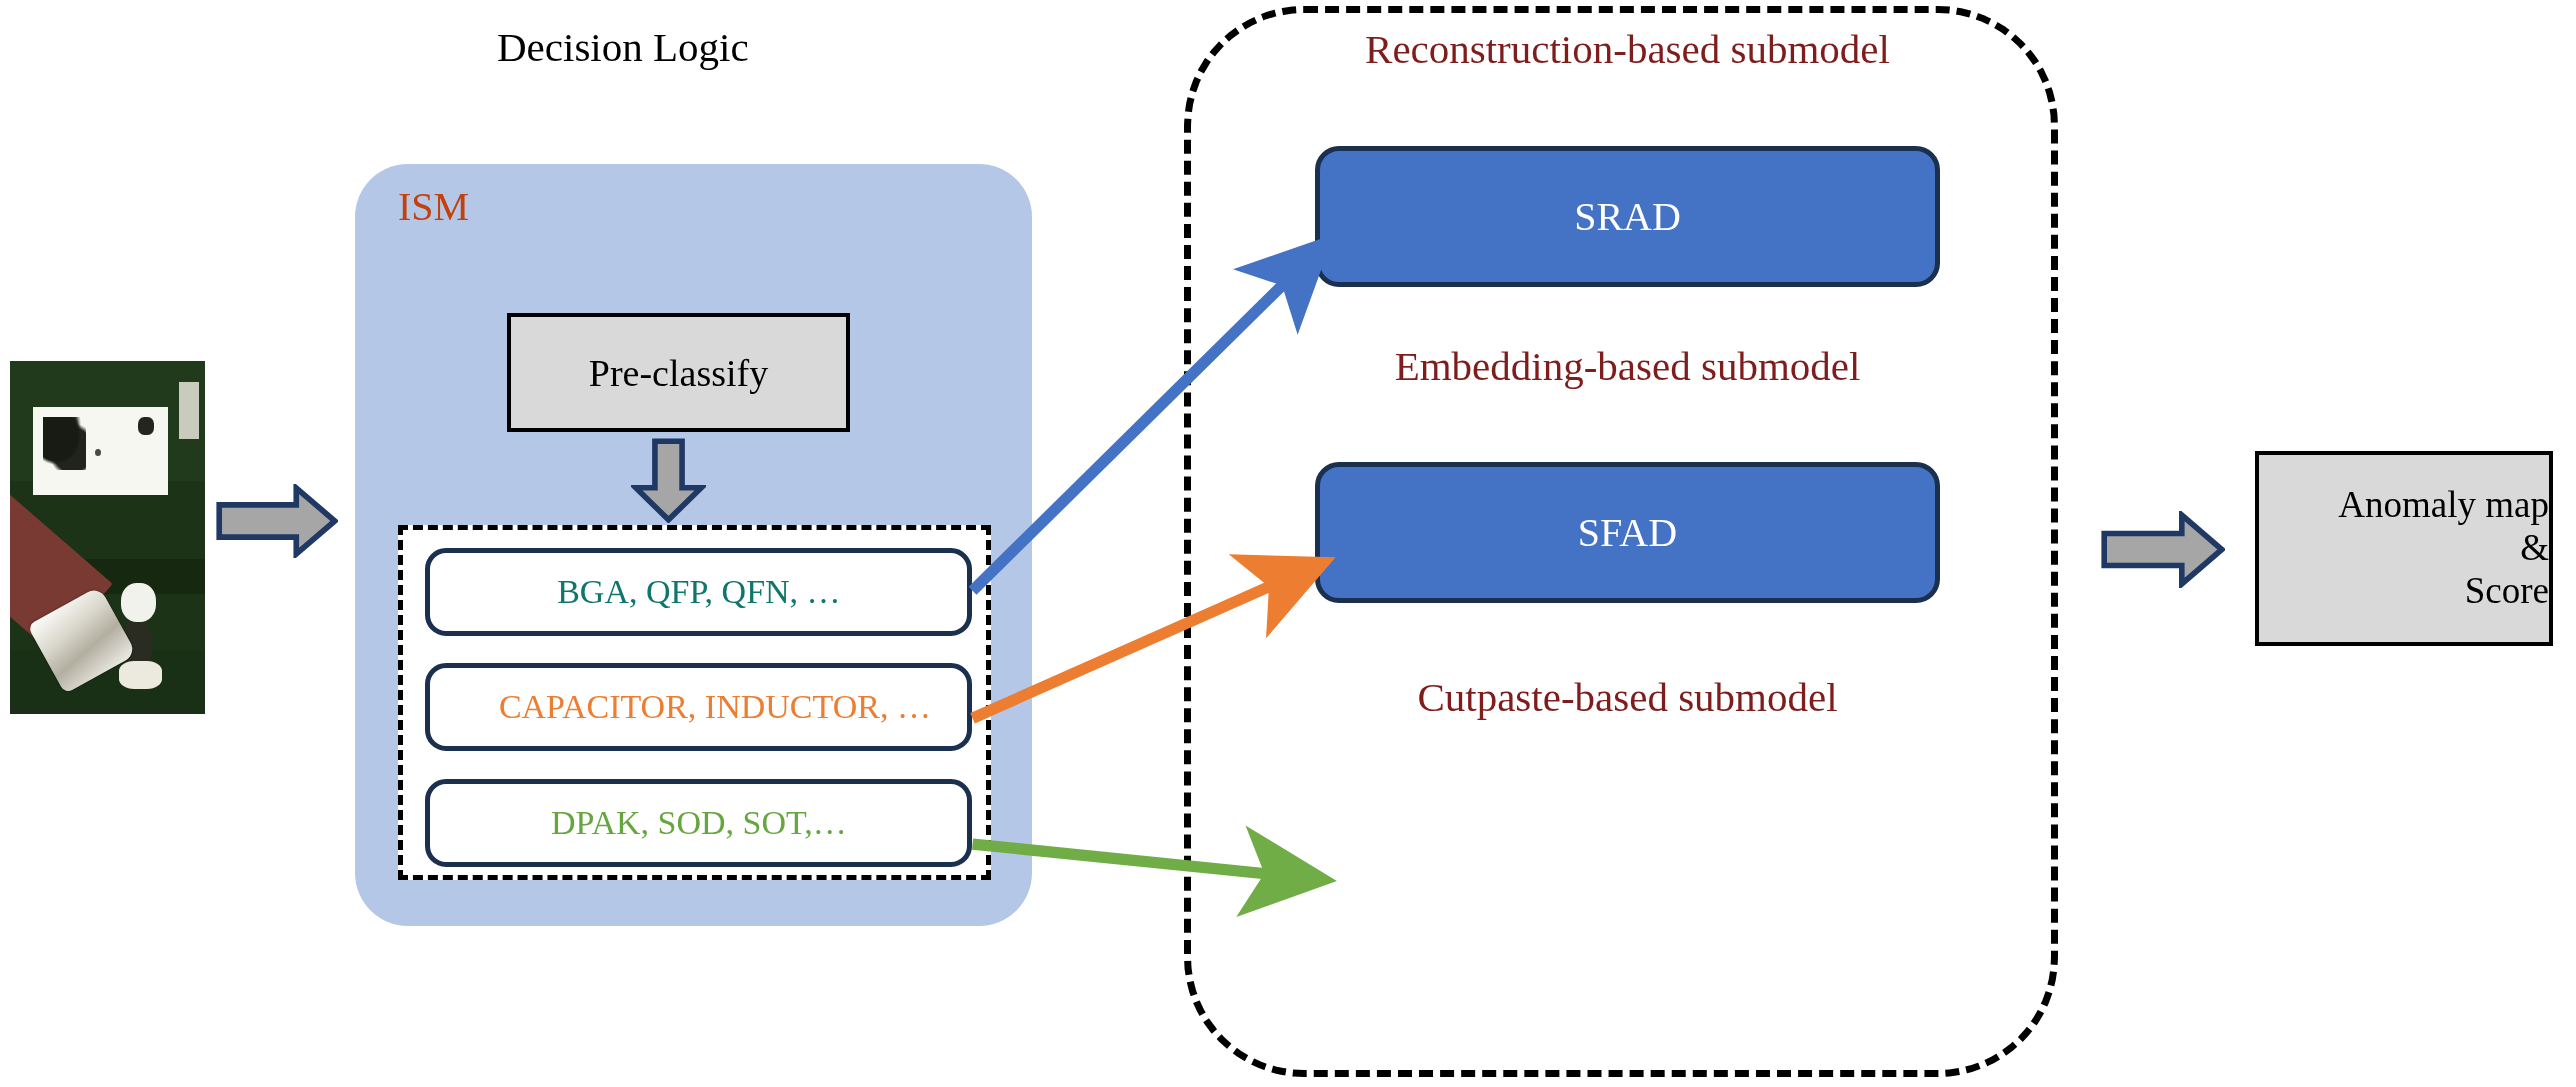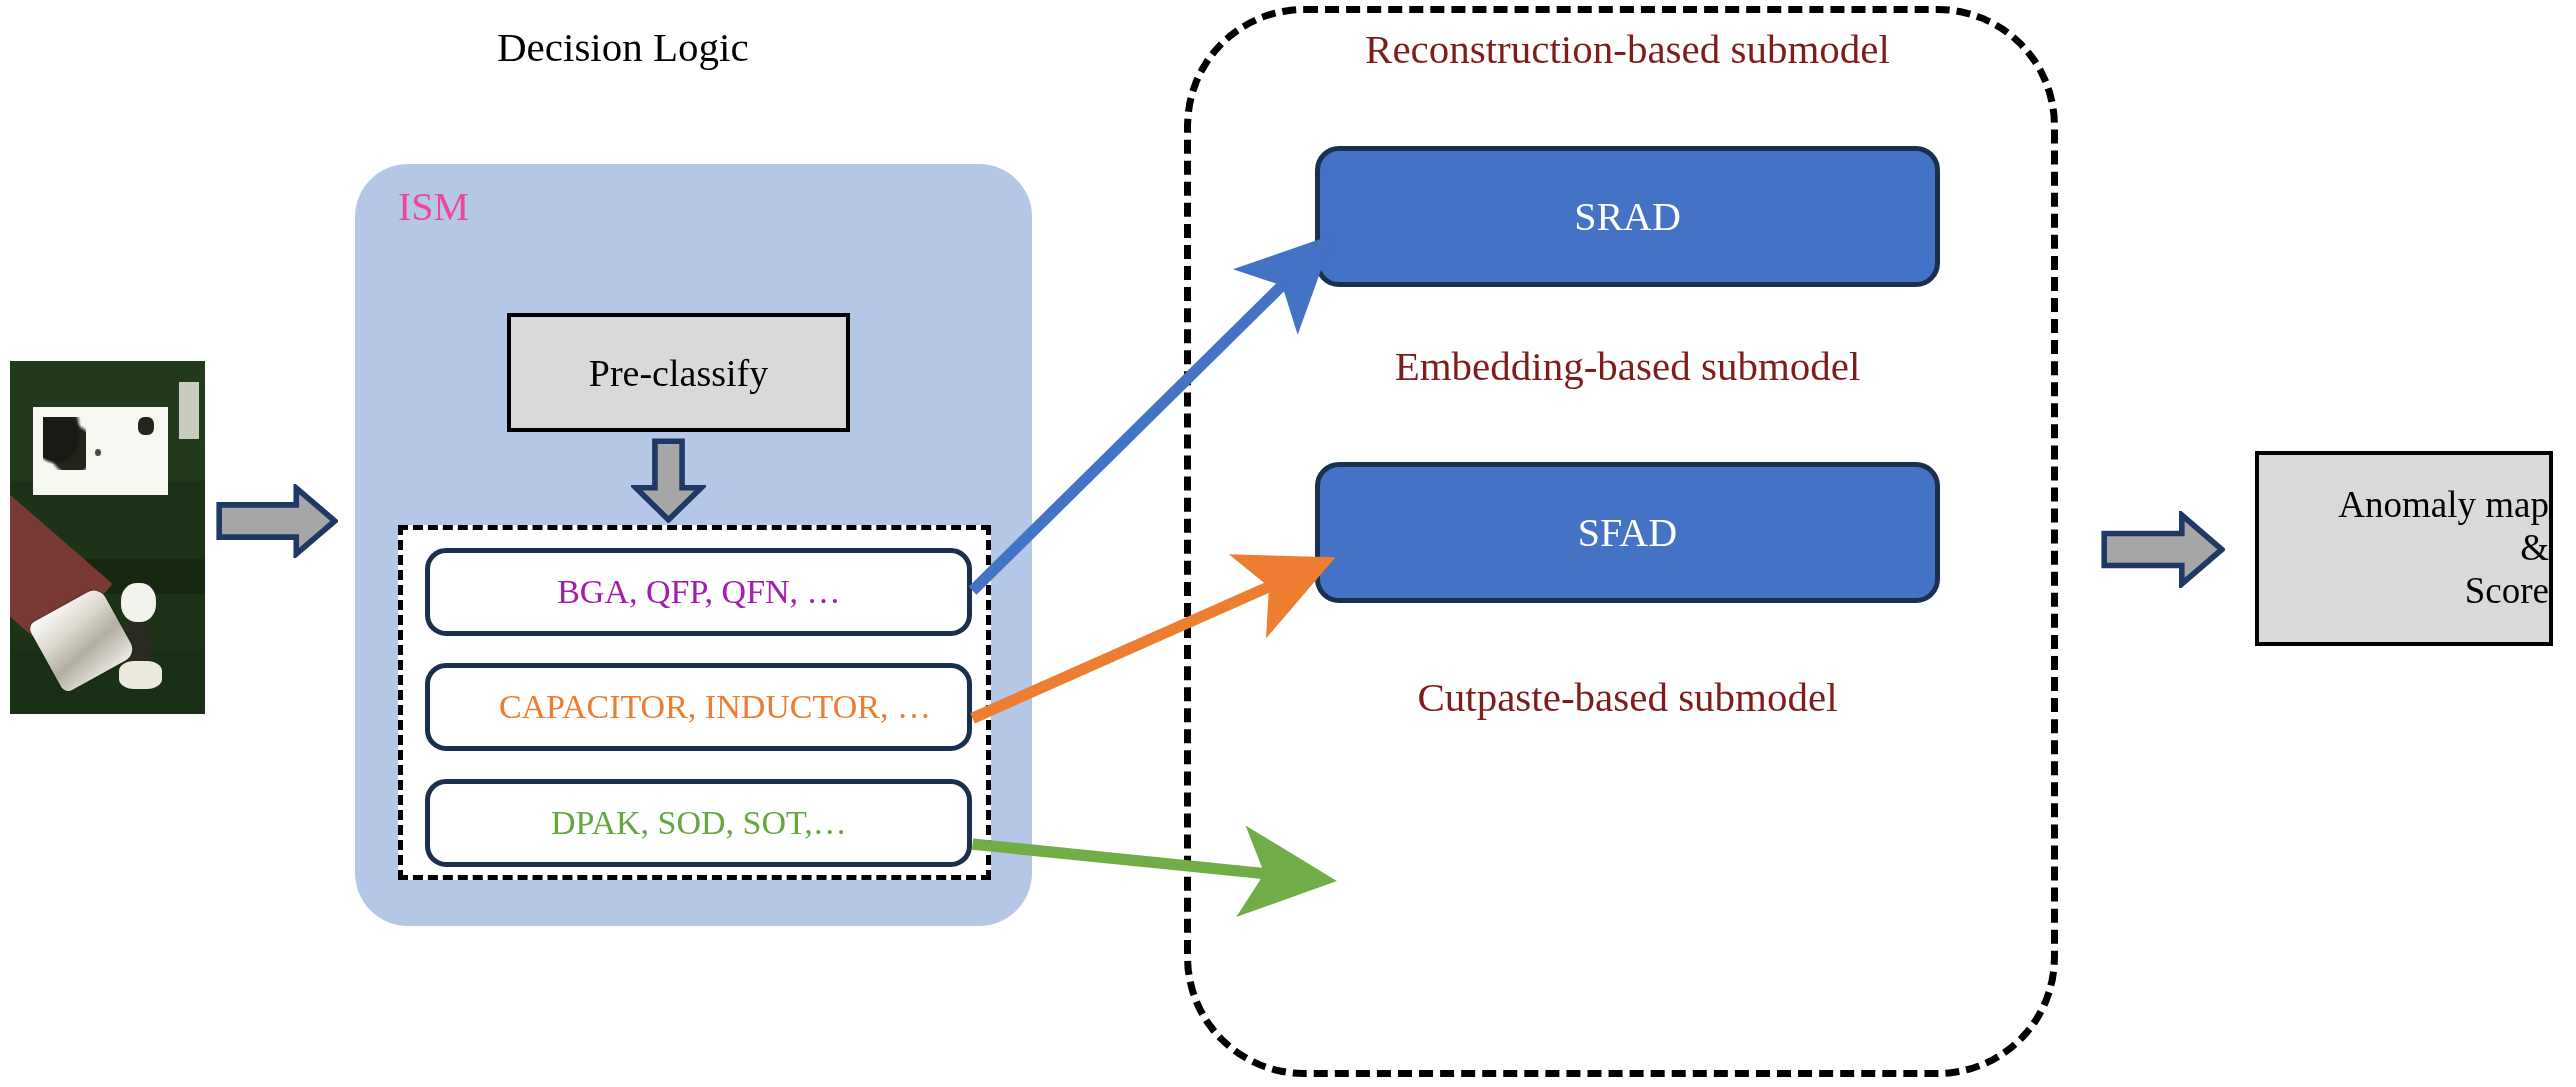--- a/index.html
+++ b/index.html
@@ -111,21 +111,21 @@
     width: 677px;
     height: 762px;
     background: #b4c7e7;
     border-radius: 53px;
   }
   #ism-label {
     position: absolute;
     left: 398px;
     top: 183px;
     font-size: 40px;
-    color: #ec4899;
+    color: #c2410c;
   }
 
   
   #pre-classify {
     position: absolute;
     left: 507px;
     top: 313px;
     width: 343px;
     height: 119px;
     background: #d9d9d9;
@@ -157,21 +157,21 @@
     background: #ffffff;
     border: 5.6px solid #1b2f4f;
     border-radius: 21px;
     box-sizing: border-box;
     display: flex;
     align-items: center;
     justify-content: center;
     font-size: 34px;
     white-space: nowrap;
   }
-  #cat-box-0 { top: 17.6px;  color: #a21caf; }
+  #cat-box-0 { top: 17.6px;  color: #0f766e; }
   #cat-box-1 { top: 133px; color: #ed7d31; padding-left: 32px; }
   #cat-box-2 { top: 249px; color: #66a63f; }
 
   
   #submodel-container {
     position: absolute;
     left: 1184px;
     top: 6.4px;
     width: 874px;
     height: 1071px;

